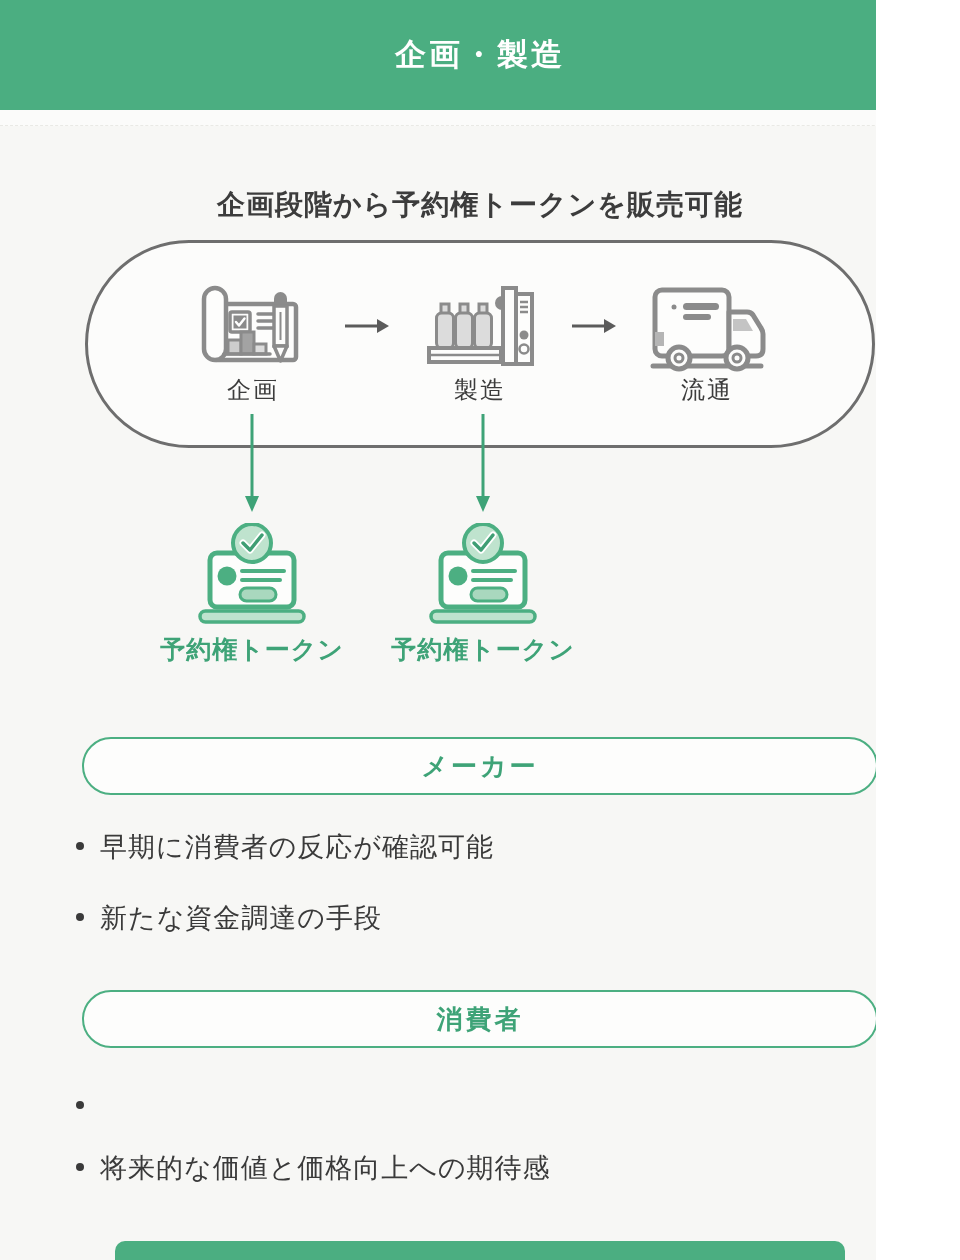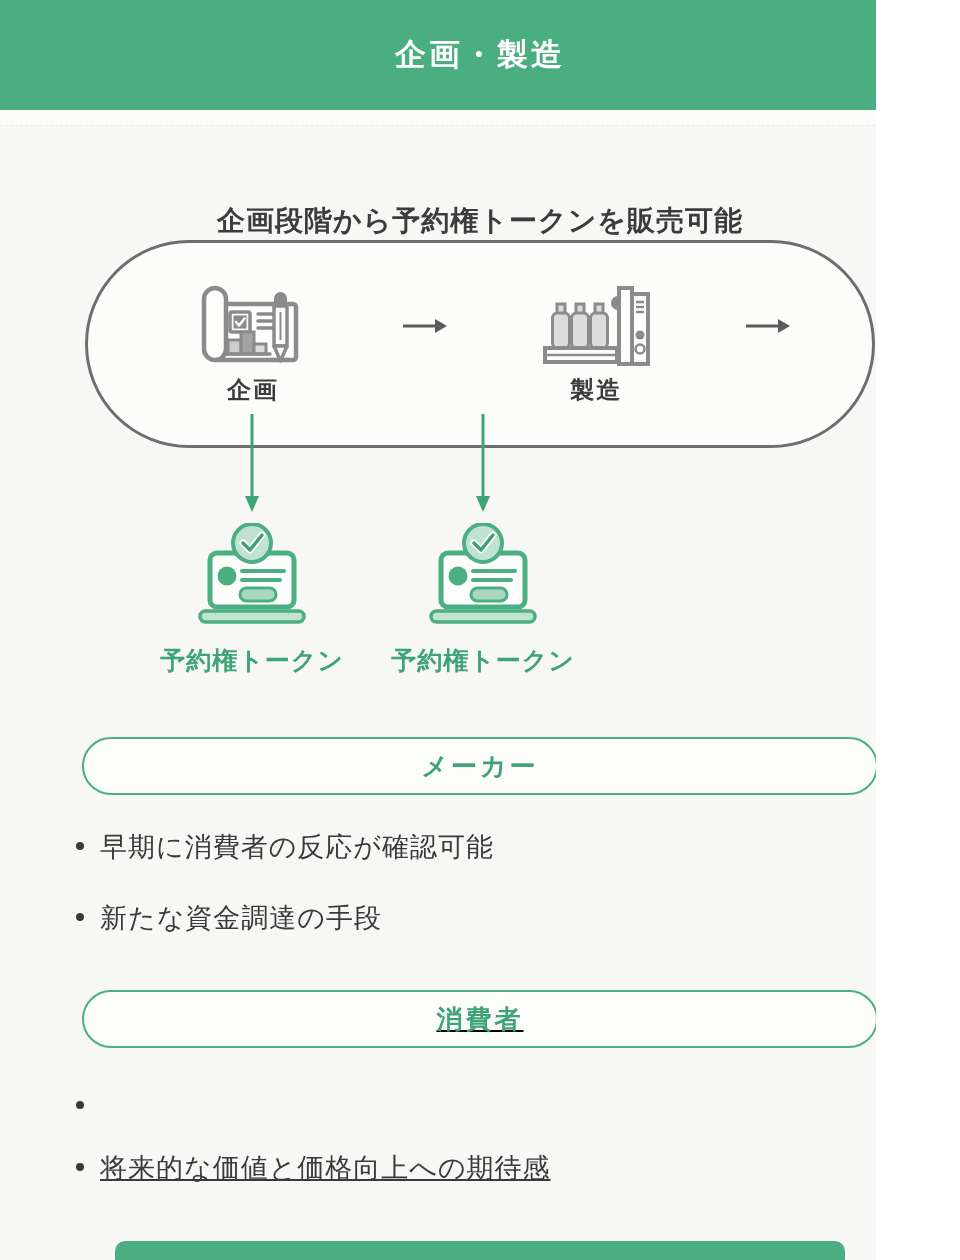--- a/index.html
+++ b/index.html
@@ -14,59 +14,59 @@
     background:#4BAE81; display:flex; align-items:center; justify-content:center;
   }
   .header-title { color:#ffffff; font-size:31px; font-weight:bold; letter-spacing:3px; }
   .white-strip {
     position:absolute; left:0; top:110px; width:960px; height:16px;
     background:#FBFBFA; border-bottom:1px dashed #E9E9E5; box-sizing:border-box;
   }
   
   .subtitle {
     position:absolute; left:0; top:186px; width:960px; text-align:center;
-    font-size:28px; font-weight:bold; color:#3C3C3C; letter-spacing:1px;margin-top:16px;
+    font-size:28px; font-weight:bold; color:#3C3C3C; letter-spacing:1px;
   }
   
   .process-pill {
     position:absolute; left:85px; top:240px; width:790px; height:208px;
     box-sizing:border-box; border:3px solid #6E6E6E; border-radius:104px;
     background:#FCFCFB; display:flex; align-items:center;
     justify-content:space-between; padding:0 80px;
   }
   .step { width:170px; display:flex; flex-direction:column; align-items:center; }
-  .step-label { font-size:24px; font-weight:bold; color:#3C3C3C; letter-spacing:2px; }
+  .step-label { font-size:24px; font-weight:normal; color:#3C3C3C; letter-spacing:2px; }
   .flow-arrow { margin-bottom:36px; flex:0 0 auto; }
   
   .down-arrow { position:absolute; top:414px; width:16px; height:100px; }
   .down-arrow.a1 { left:244px; }
   .down-arrow.a2 { left:475px; }
   
   .token { position:absolute; top:523px; width:170px; display:flex; flex-direction:column; align-items:center; }
   .token.t1 { left:167px; }
   .token.t2 { left:398px; }
-  .token-label { margin-top:19px; font-size:25px; font-weight:bold; color:#3EA377; letter-spacing:1px; white-space:nowrap; }
+  .token-label { margin-top:8px; font-size:25px; font-weight:bold; color:#3EA377; letter-spacing:1px; white-space:nowrap; }
   
   .section-pill {
     position:absolute; left:82px; width:796px; height:58px; box-sizing:border-box;
     border:2.5px solid #4CAF82; border-radius:29px; background:#FDFDFC;
     display:flex; align-items:center; justify-content:center;
   }
   .section-pill.p1 { top:737px; }
-  .section-pill.p2 { top:990px;text-decoration:underline; }
+  .section-pill.p2 { top:990px; }
   .section-pill-title { color:#3EA377; font-size:26px; font-weight:bold; letter-spacing:3px; }
   
   .bullet-row {
     position:absolute; left:76px; width:840px; display:flex; align-items:flex-start;
     font-size:27px; color:#3A3A3A; letter-spacing:1px; font-weight:500;
   }
   .bullet-row.b1 { top:829px; }
   .bullet-row.b2 { top:900px; }
   .bullet-row.b3 { top:1088px; }
-  .bullet-row.b4 { top:1150px;text-decoration:underline; }
+  .bullet-row.b4 { top:1150px; }
   .bullet-dot {
     flex:0 0 auto; width:8px; height:8px; border-radius:50%;
     background:#3A3A3A; margin:13px 16px 0 0;
   }
   
   .bottom-peek {
     position:absolute; left:115px; top:1241px; width:730px; height:19px;
     background:#4BAE81; border-radius:10px 10px 0 0;
   }
   svg { display:block; }
@@ -134,20 +134,37 @@
         <line x1="4" y1="73" x2="76" y2="73" stroke="#8B8B8B" stroke-width="2.5"></line>
       </svg>
       <div class="step-label">製造</div>
     </div>
 
     <svg class="flow-arrow" width="48" height="20" viewBox="0 0 48 20">
       <line x1="2" y1="10" x2="36" y2="10" stroke="#5B5B5B" stroke-width="3"></line>
       <polygon points="34,3 34,17 46,10" fill="#5B5B5B"></polygon>
     </svg>
 
+    <div class="step">
+      <svg class="step-icon" width="120" height="92" viewBox="0 0 120 92">
+        <line x1="6" y1="84" x2="114" y2="84" stroke="#8B8B8B" stroke-width="5" stroke-linecap="round"></line>
+        <rect x="8" y="8" width="74" height="66" rx="7" fill="#FDFDFC" stroke="#8B8B8B" stroke-width="5"></rect>
+        <circle cx="27" cy="25" r="2.5" fill="#8B8B8B"></circle>
+        <rect x="36" y="21" width="36" height="7" rx="3.5" fill="#8B8B8B"></rect>
+        <rect x="36" y="32" width="28" height="6" rx="3" fill="#8B8B8B"></rect>
+        <rect x="8" y="50" width="9" height="14" fill="#B5B5B5"></rect>
+        <path d="M82,30 h18 q4,0 6,3 l8,13 q2,3 2,6 v15 q0,7 -7,7 h-27 z" fill="#FDFDFC" stroke="#8B8B8B" stroke-width="5" stroke-linejoin="round"></path>
+        <path d="M86,37 h13 l7,12 h-20 z" fill="#C4C4C4"></path>
+        <circle cx="32" cy="76" r="11" fill="#FDFDFC" stroke="#8B8B8B" stroke-width="5"></circle>
+        <circle cx="32" cy="76" r="4" fill="#FDFDFC" stroke="#8B8B8B" stroke-width="3"></circle>
+        <circle cx="90" cy="76" r="11" fill="#FDFDFC" stroke="#8B8B8B" stroke-width="5"></circle>
+        <circle cx="90" cy="76" r="4" fill="#FDFDFC" stroke="#8B8B8B" stroke-width="3"></circle>
+      </svg>
+      <div class="step-label">流通</div>
+    </div>
 
   </div>
 
   <svg class="down-arrow a1" width="16" height="100" viewBox="0 0 16 100">
     <line x1="8" y1="0" x2="8" y2="84" stroke="#3EA377" stroke-width="3"></line>
     <polygon points="1,82 15,82 8,98" fill="#3EA377"></polygon>
   </svg>
   <svg class="down-arrow a2" width="16" height="100" viewBox="0 0 16 100">
     <line x1="8" y1="0" x2="8" y2="84" stroke="#3EA377" stroke-width="3"></line>
     <polygon points="1,82 15,82 8,98" fill="#3EA377"></polygon>

